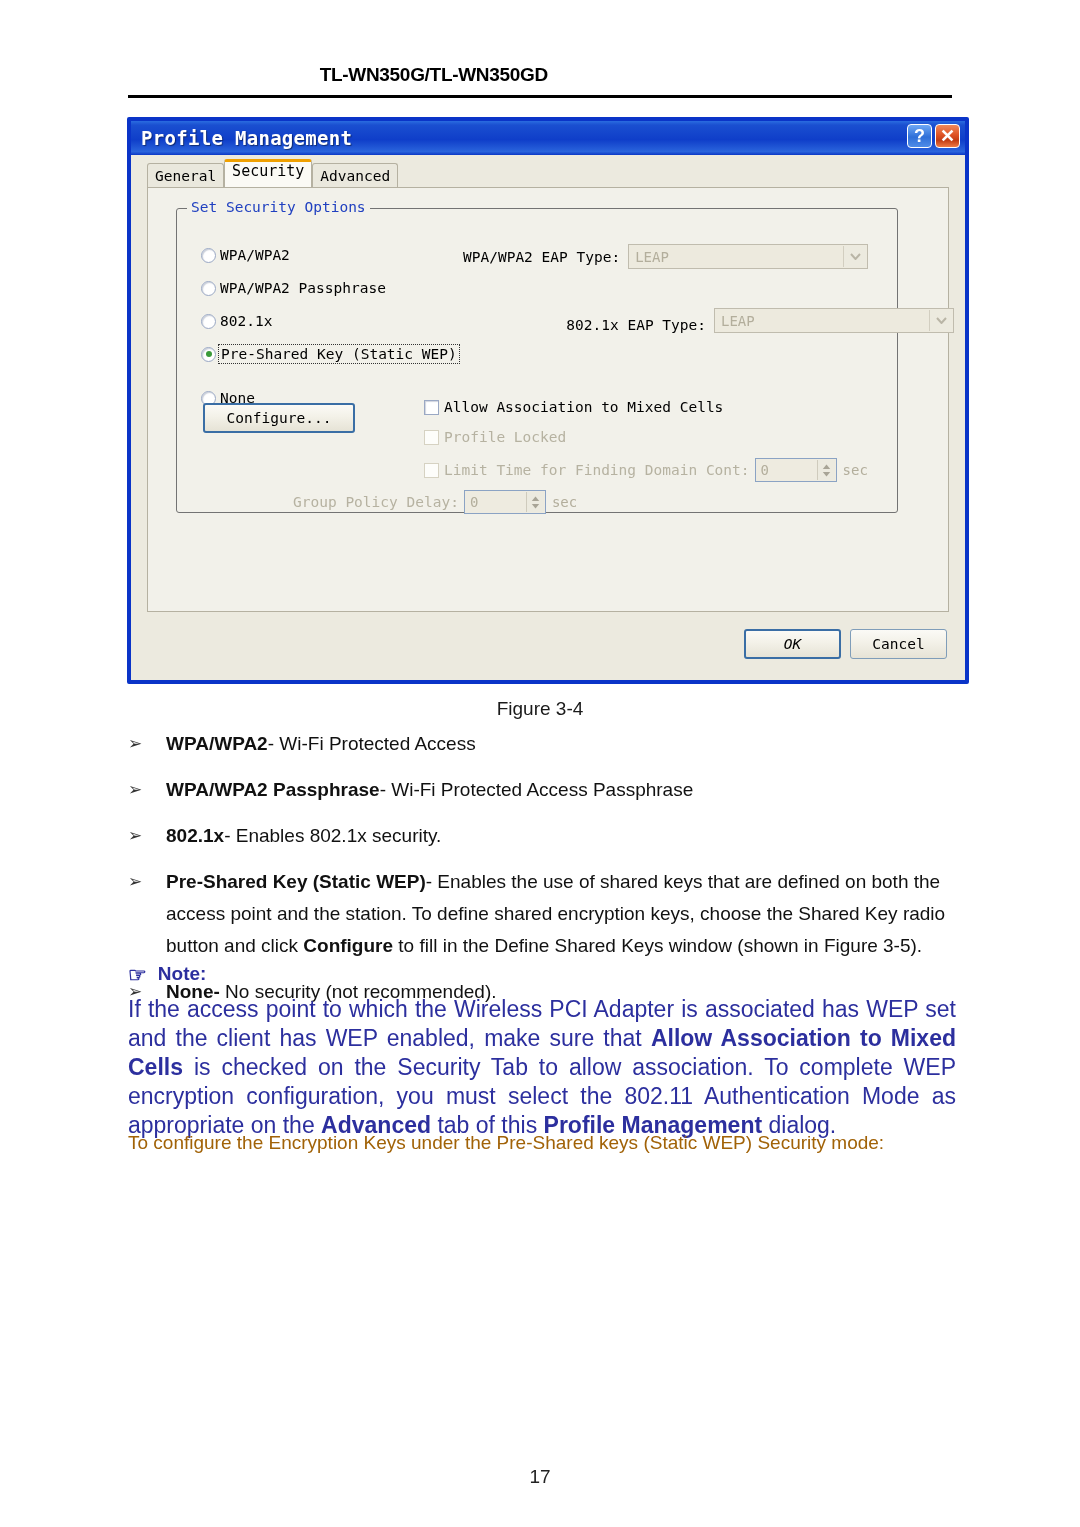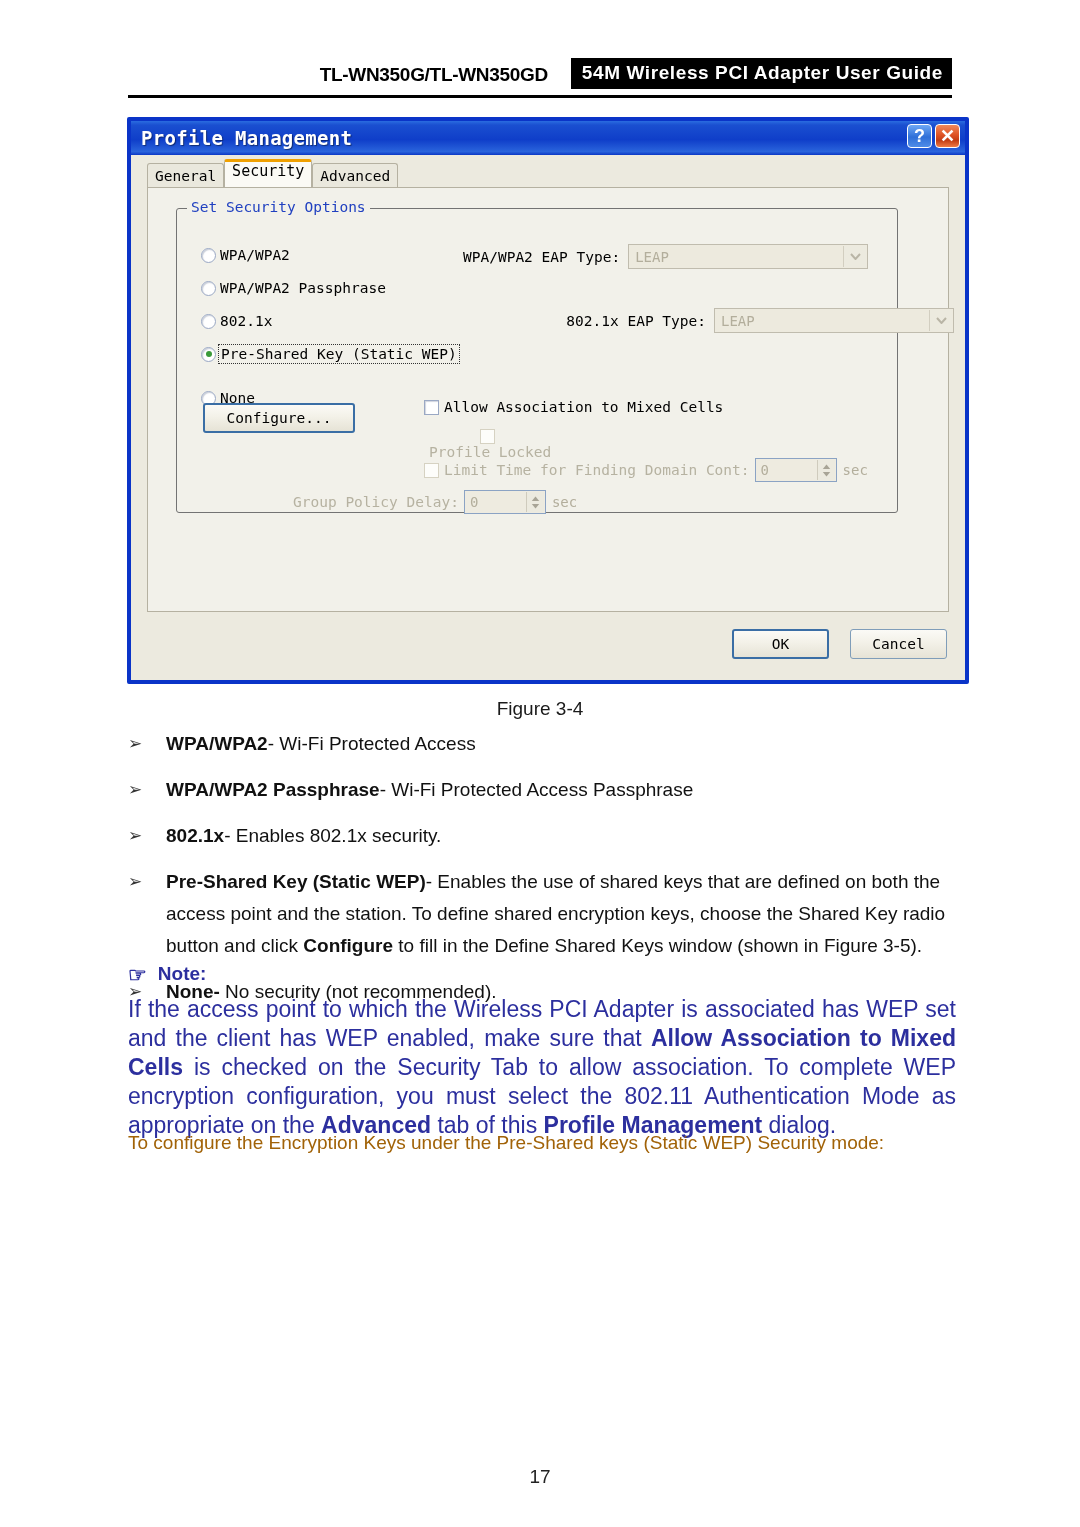--- a/index.html
+++ b/index.html
@@ -372,21 +372,21 @@
     right: 0;
     bottom: 0;
     height: 68px;
   }
   .btn-ok, .btn-cancel {
     position: absolute;
     top: 17px;
     width: 97px;
     height: 30px;
   }
-  .btn-ok { right: 136px; border: 2px solid #3a6ea5; }
+  .btn-ok { right: 124px; border: 2px solid #3a6ea5; font-style: italic; }
   .btn-cancel { right: 18px; }
 
   
   .figcap {
     position: absolute;
     left: 0;
     top: 698px;
     width: 1080px;
     text-align: center;
     font-size: 19px;
@@ -461,21 +461,20 @@
     text-align: center;
     font-size: 19px;
     color: #222;
   }
 </style>
 </head>
 <body>
 
 <div class="page-header">
   <div class="hdr-model">TL-WN350G/TL-WN350GD</div>
-  <div class="hdr-box">54M Wireless PCI Adapter User Guide</div>
 </div>
 <div class="hdr-rule"></div>
 
 <div class="dialog">
 
   <div class="titlebar">
     <div class="titlebar-text">Profile Management</div>
     <div class="titlebar-btns">
       <div class="tb-btn tb-help">?</div>
       <div class="tb-btn tb-close">✕</div>
@@ -519,40 +518,40 @@
         <span class="combo">
           <span class="combo-text">LEAP</span>
           <span class="combo-arrow">
             <svg width="11" height="7" viewBox="0 0 11 7">
                 <path d="M1 1 L5.5 6 L10 1" fill="none" stroke="#b9b5a6" stroke-width="2"></path>
               </svg>
           </span>
         </span>
       </div>
 
-      <div class="eap-row" style="left:286px; top:99px;">
+      <div class="eap-row" style="left:286px; top:99px;align-items:flex-end;">
         <span class="eap-label" style="width:243px;">802.1x EAP Type:</span>
         <span class="combo">
           <span class="combo-text">LEAP</span>
           <span class="combo-arrow">
             <svg width="11" height="7" viewBox="0 0 11 7">
                 <path d="M1 1 L5.5 6 L10 1" fill="none" stroke="#b9b5a6" stroke-width="2"></path>
               </svg>
           </span>
         </span>
       </div>
 
       <div class="btn btn-configure">Configure...</div>
 
       <div class="cb-row" style="left:247px; top:190px;">
         <span class="checkbox"></span>
         <span class="cb-label">Allow Association to Mixed Cells</span>
       </div>
 
-      <div class="cb-row" style="left:247px; top:220px;flex-direction:column;">
+      <div class="cb-row" style="left:247px; top:220px;">
         <span class="checkbox disabled"></span>
         <span class="cb-label disabled">Profile Locked</span>
       </div>
 
       <div class="cb-row" style="left:247px; top:249px;">
         <span class="checkbox disabled"></span>
         <span class="cb-label disabled">Limit Time for Finding Domain Cont:</span>
         <span class="spin">
           <span class="spin-val">0</span>
           <span class="spin-btns">

